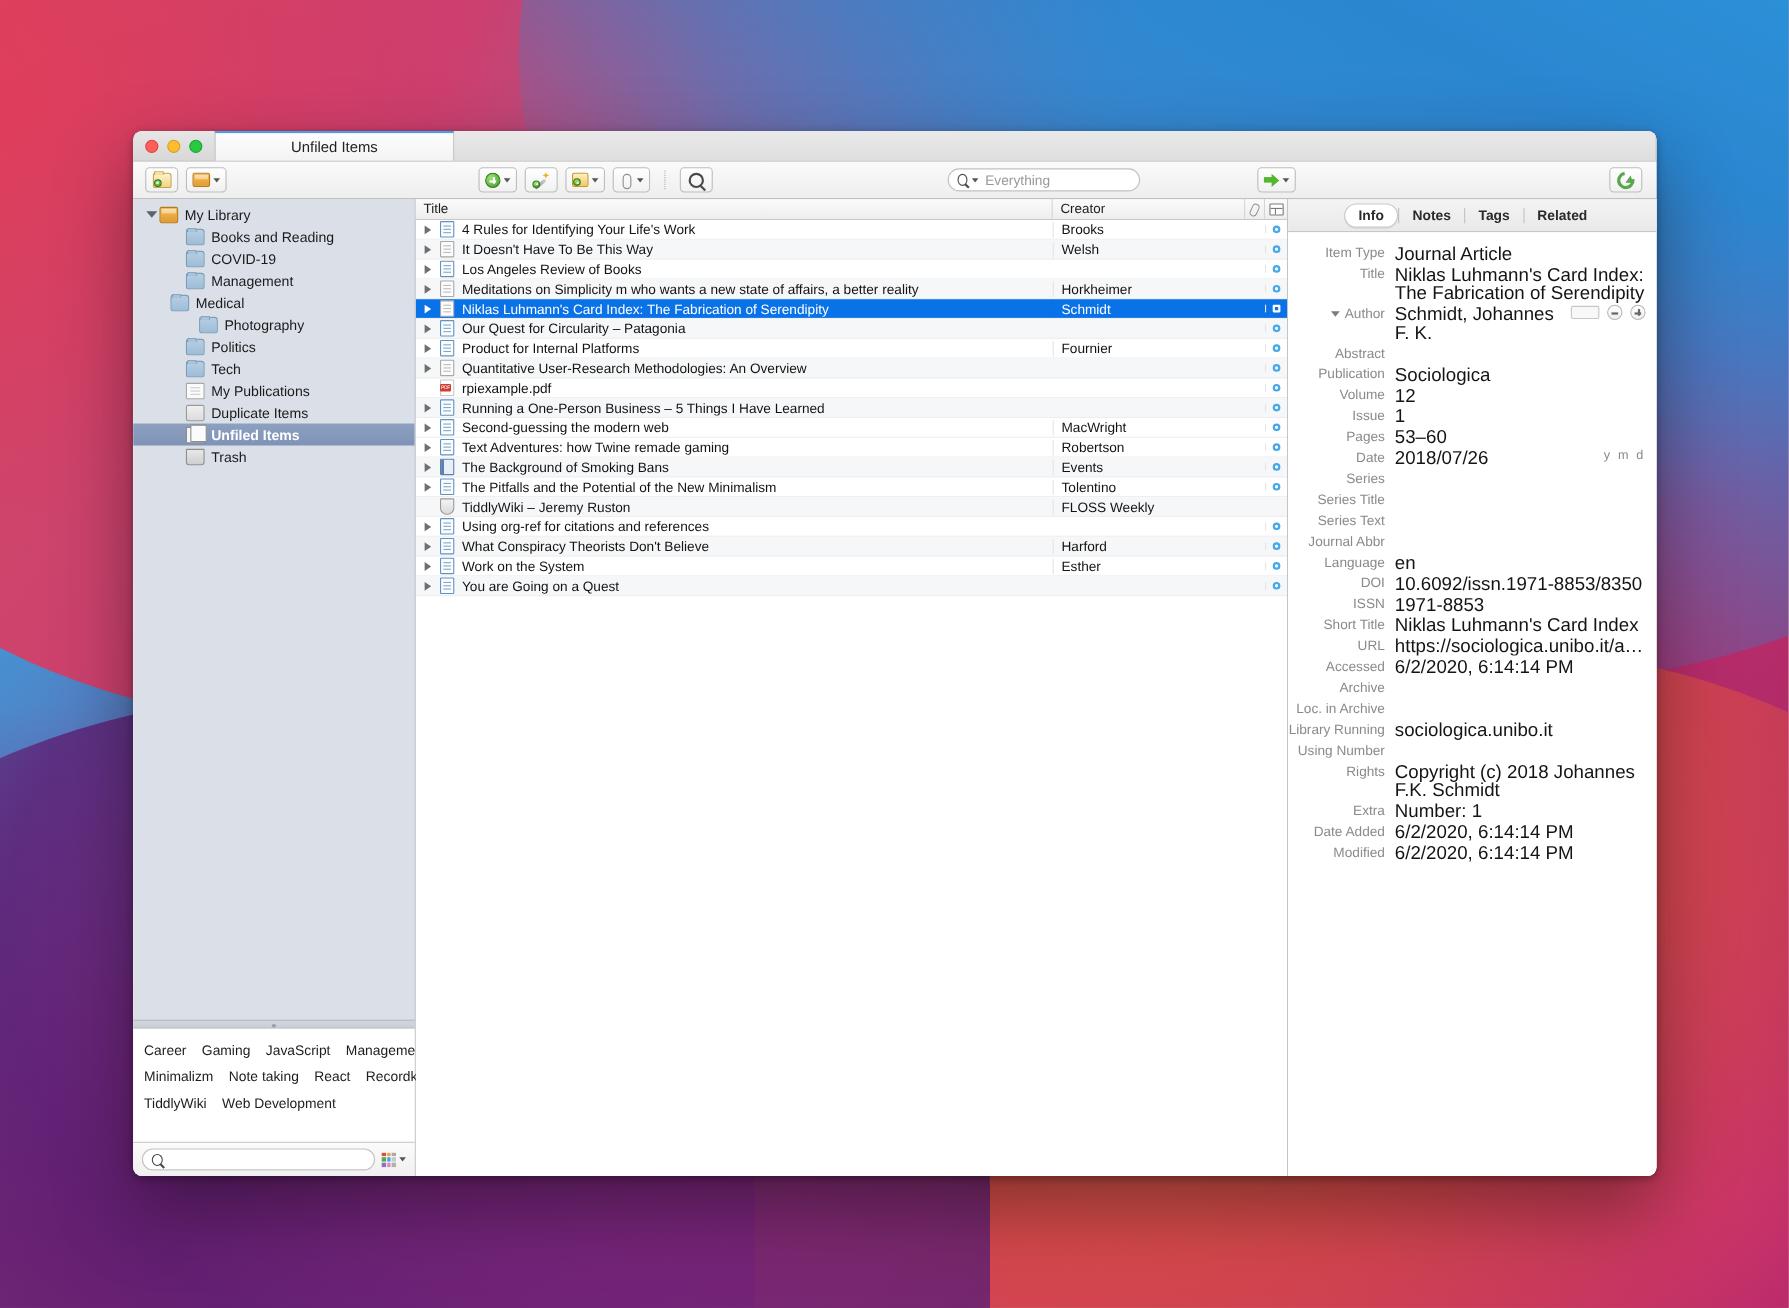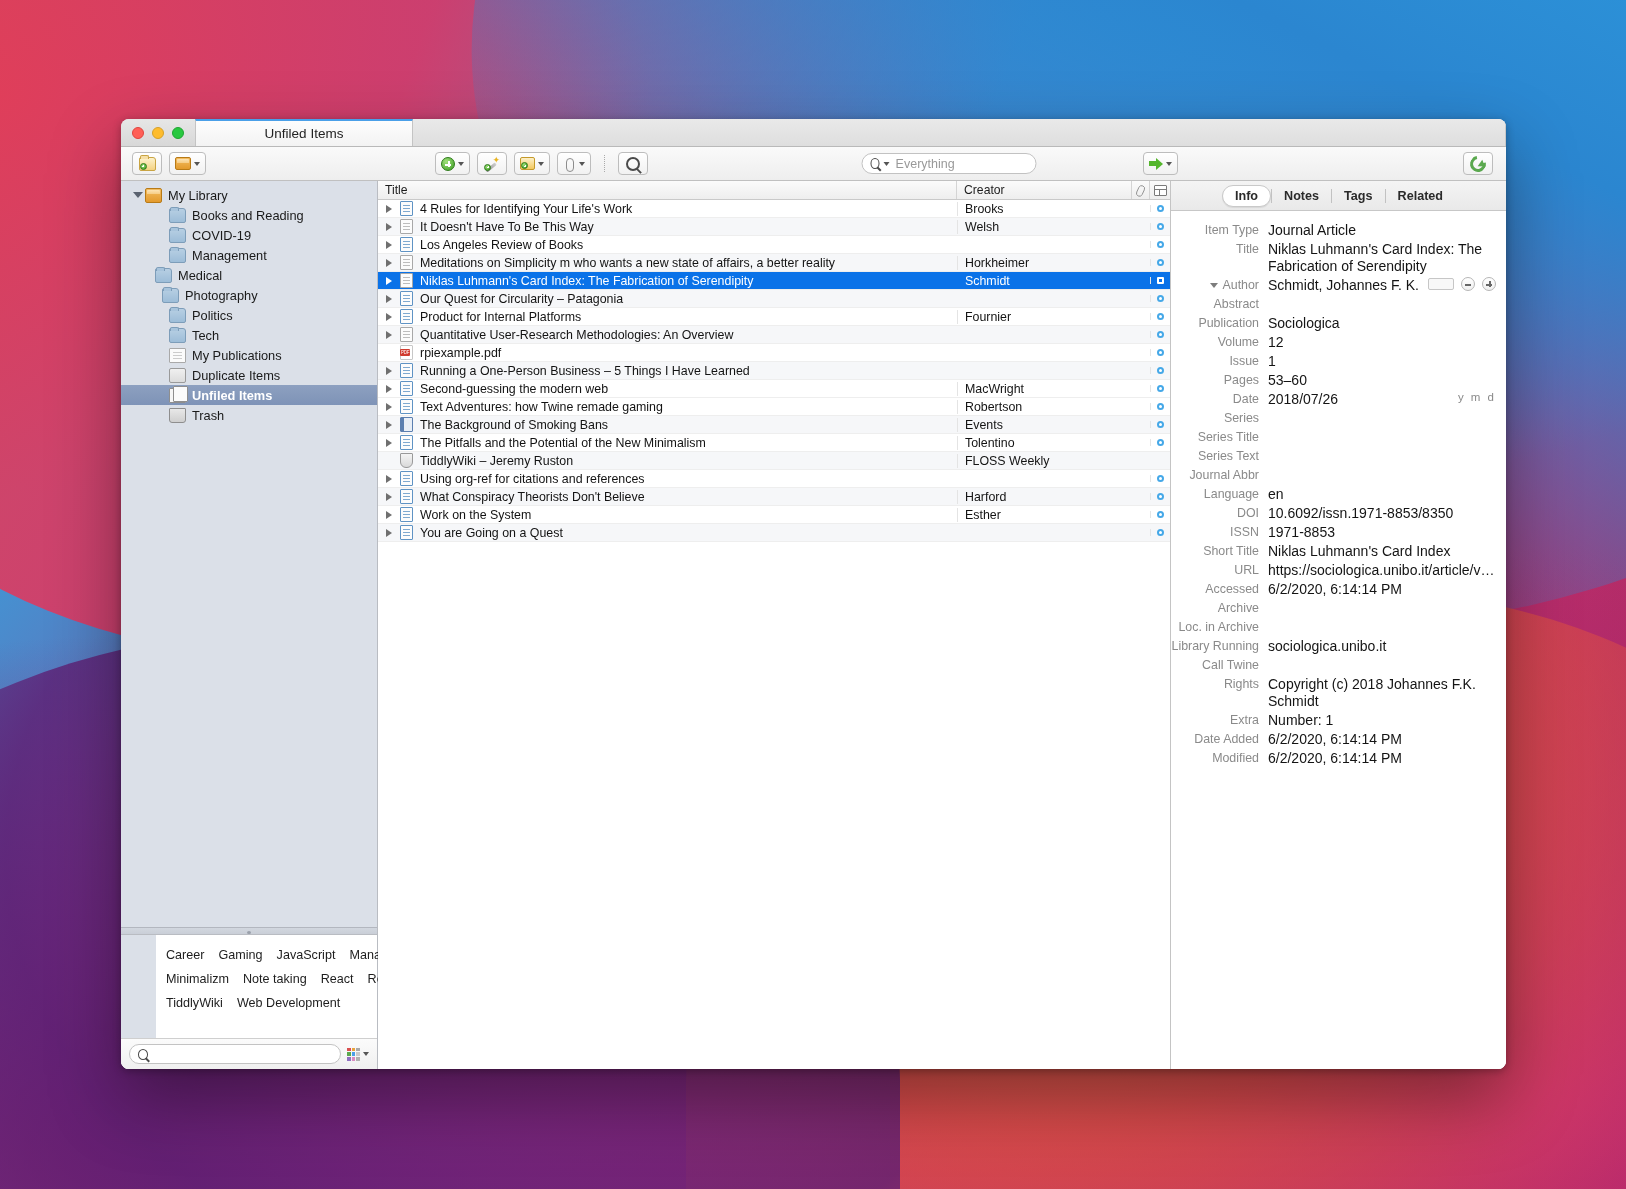--- a/index.html
+++ b/index.html
@@ -99,21 +99,21 @@
   .unf-ico:before { content:""; position:absolute; left:3px; top:-3px; width:13px; height:14px;
     background:#fbfbfb; border:1px solid #8e8e8e; border-radius:1px; }
   .trash-ico { background:linear-gradient(#e8e8e8,#cfcfcf); border:1px solid #8e8e8e;
     border-radius:1px 1px 3px 3px; }
 
   .tagsplitter { height:8px; background:linear-gradient(#d2d7df,#c9ced7);
     border-top:1px solid #b3b7bf; border-bottom:1px solid #b9bcc2; position:relative; }
   .tagsplitter:after { content:""; position:absolute; left:50%; top:3px; width:4px; height:3px;
     border-radius:50%; background:#9aa0aa; transform:translateX(-50%); }
   .tagselector { background:#fff; height:103px; padding:9px 10px 0 10px;
-    display:flex; flex-wrap:wrap; align-content:flex-start; gap:2px 4px;margin-left:35px; }
+    display:flex; flex-wrap:wrap; align-content:flex-start; gap:2px 4px; }
   .tagrow { width:100%; display:flex; gap:14px; height:22px; align-items:center; }
   .tag { font-size:12.6px; color:#1d1d1d; white-space:nowrap; }
   .tagsearchbar { height:31px; background:linear-gradient(#fbfbfb,#f0f0f0);
     border-top:1px solid #cfcfcf; display:flex; align-items:center; padding:0 8px; gap:6px; }
   .tagsearch { flex:1; height:20px; background:#fff; border:1px solid #c3c3c3; border-radius:10px;
     display:flex; align-items:center; padding:0 8px; gap:5px; }
   .tagsearch input { border:0; outline:0; background:transparent; width:100%; font-size:12px;
     font-family:"Liberation Sans",sans-serif; }
   .colorgrid { width:13px; height:13px; display:grid; grid-template-columns:repeat(3,1fr);
     grid-template-rows:repeat(3,1fr); gap:1px; }
@@ -167,21 +167,21 @@
   .rightpane { width:335px; background:#fff; display:flex; flex-direction:column; }
   .panetabs { height:30px; background:linear-gradient(#f4f4f4,#e9e9e9);
     border-bottom:1px solid #c7c7c7; display:flex; align-items:center; justify-content:center; gap:0; }
   .ptab { font-size:12.6px; font-weight:600; color:#2a2a2a; padding:3px 12px; border-radius:11px; }
   .ptab.active { background:#fff; border:1px solid #c9c9c9; box-shadow:0 1px 1px rgba(0,0,0,.08); }
   .ptabsep { width:1px; height:14px; background:#c2c2c2; }
   .infoscroll { flex:1; overflow:hidden; padding:11px 10px 0 0; }
   .frow { display:flex; align-items:flex-start; margin-bottom:2px; min-height:17px; }
   .flabel { width:97px; flex:none; text-align:right; padding-right:9px; color:#8a8a8a;
     font-size:12.4px; line-height:17px; }
-  .fvalue { flex:1; font-size:14px; color:#141414; line-height:17px; word-break:break-word; }
+  .fvalue { flex:1; font-size:17px; color:#141414; line-height:17px; word-break:break-word; }
   .fvalue.trunc { white-space:nowrap; overflow:hidden; text-overflow:ellipsis; }
   .author-caret { display:inline-block; width:0;height:0;
     border-left:4px solid transparent;border-right:4px solid transparent;border-top:5px solid #7d7d7d;
     margin-right:4px; vertical-align:middle; }
   .authorctl { display:flex; align-items:center; gap:7px; padding-left:8px; flex:none; }
   .minibox { width:26px; height:12px; border:1px solid #c6c6c6; background:#f8f8f8; border-radius:2px; }
   .circbtn { width:14px; height:14px; border-radius:50%; border:1px solid #b6b6b6;
     background:linear-gradient(#ffffff,#efefef); position:relative; }
   .circbtn:before { content:""; position:absolute; left:3px; right:3px; top:6px; height:1.5px; background:#666; }
   .circbtn.plus:after { content:""; position:absolute; top:3px; bottom:3px; left:6px; width:1.5px; background:#666; }
@@ -335,21 +335,21 @@
           <div class="crow" style="padding-left: 34px;">
             <span class="twisty"></span>
             <span class="ico fold-ico"></span>
             <span>Management</span>
           </div>
           <div class="crow" style="padding-left: 20px;">
             <span class="twisty"></span>
             <span class="ico fold-ico"></span>
             <span>Medical</span>
           </div>
-          <div class="crow" style="padding-left: 27px;">
+          <div class="crow" style="padding-left: 46px;">
             <span class="twisty"></span>
             <span class="ico fold-ico"></span>
             <span>Photography</span>
           </div>
           <div class="crow" style="padding-left: 34px;">
             <span class="twisty"></span>
             <span class="ico fold-ico"></span>
             <span>Politics</span>
           </div>
           <div class="crow" style="padding-left: 34px;">
@@ -762,21 +762,21 @@
           </div>
           <div class="frow">
             <div class="flabel">Loc. in Archive</div>
             <div class="fvalue"></div>
           </div>
           <div class="frow">
             <div class="flabel">Library Running</div>
             <div class="fvalue">sociologica.unibo.it</div>
           </div>
           <div class="frow">
-            <div class="flabel">Call Twine</div>
+            <div class="flabel">Using Number</div>
             <div class="fvalue"></div>
           </div>
           <div class="frow">
             <div class="flabel">Rights</div>
             <div class="fvalue">Copyright (c) 2018 Johannes F.K. Schmidt</div>
           </div>
           <div class="frow">
             <div class="flabel">Extra</div>
             <div class="fvalue">Number: 1</div>
           </div>

